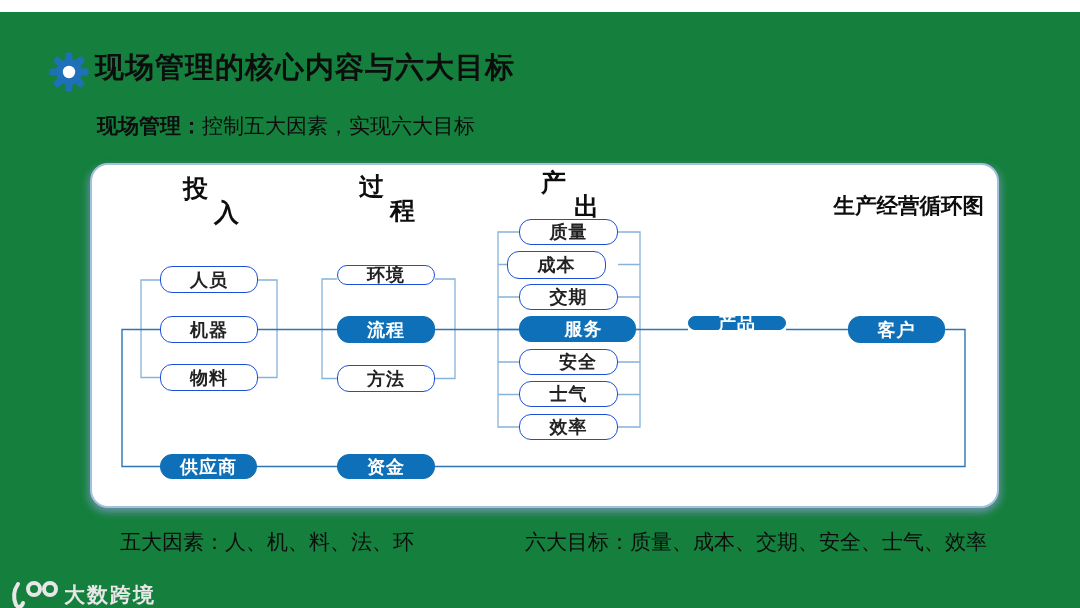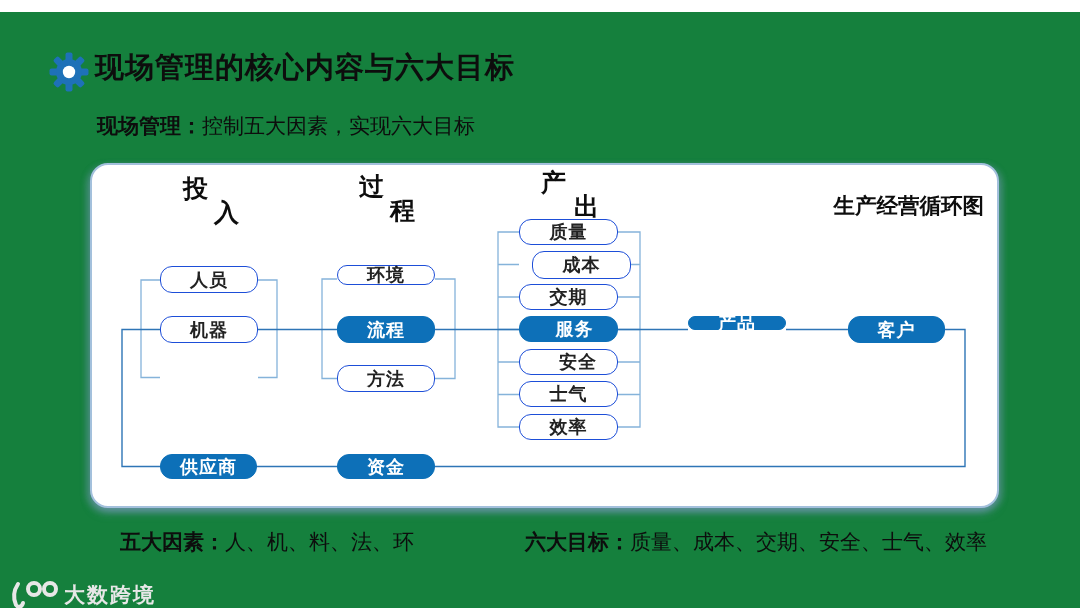--- a/index.html
+++ b/index.html
@@ -23,21 +23,21 @@
   .caption{left:806px;top:179px;width:178px;font-size:21.5px;font-weight:bold;text-align:right;color:#0d0d0d;}
   
   .box{
     position:absolute;box-sizing:border-box;border:1px solid #1d4ed8;border-radius:12px;background:#fff;
     display:flex;align-items:center;justify-content:center;
     font-size:18px;font-weight:bold;color:#222;letter-spacing:1px;text-align:right;
   }
   .box.filled{background:#0d70b8;border-color:#0d70b8;color:#fff;}
   
   .footer-line{top:516px;font-size:21px;color:#0d0d0d;}
-  .footer-line .lbl{font-weight:bold;}
+  .footer-line .lbl{font-weight:normal;}
   
   .watermark{left:8px;top:566px;display:flex;align-items:center;gap:4px;color:#e7e7e7;}
   .watermark .wm-text{font-size:21px;font-weight:bold;letter-spacing:2px;}
   svg{display:block;}
 </style>
 </head>
 <body>
 
 <div id="canvas">
 
@@ -92,29 +92,30 @@
   <span class="abs colhead" style="left:214px;top:188px;">入</span>
   <span class="abs colhead" style="left:359px;top:162px;">过</span>
   <span class="abs colhead" style="left:390px;top:186px;">程</span>
   <span class="abs colhead" style="left:541px;top:158px;">产</span>
   <span class="abs colhead" style="left:574px;top:182px;">出</span>
 
   <div class="abs caption">生产经营循环图</div>
 
   <div class="box" style="left:160px;top:254px;width:98px;height:27px;">人员</div>
   <div class="box" style="left:160px;top:304px;width:98px;height:27px;">机器</div>
+  <div class="box" style="left:160px;top:352px;width:98px;height:27px;">物料</div>
 
   <div class="box" style="left:337px;top:253px;width:98px;height:20px;">环境</div>
   <div class="box filled" style="left:337px;top:304px;width:98px;height:27px;">流程</div>
   <div class="box" style="left:337px;top:353px;width:98px;height:27px;">方法</div>
 
   <div class="box" style="left:519px;top:207px;width:99px;height:26px;">质量</div>
-  <div class="box" style="left:532px;top:239px;width:99px;height:28px;">成本</div>
+  <div class="box" style="left:507px;top:239px;width:99px;height:28px;">成本</div>
   <div class="box" style="left:519px;top:272px;width:99px;height:26px;">交期</div>
-  <div class="box filled" style="left:519px;top:304px;width:99px;height:26px;padding-left:12px;">服务</div>
+  <div class="box filled" style="left:519px;top:304px;width:117px;height:26px;padding-left:12px;">服务</div>
   <div class="box" style="left:519px;top:337px;width:99px;height:26px;padding-left:19px;">安全</div>
   <div class="box" style="left:519px;top:369px;width:99px;height:26px;">士气</div>
   <div class="box" style="left:519px;top:402px;width:99px;height:26px;">效率</div>
 
   <div class="box filled" style="left:688px;top:304px;width:98px;height:14px;">产品</div>
   <div class="box filled" style="left:848px;top:304px;width:97px;height:27px;">客户</div>
 
   <div class="box filled" style="left:160px;top:442px;width:97px;height:25px;">供应商</div>
   <div class="box filled" style="left:337px;top:442px;width:98px;height:25px;">资金</div>
 

